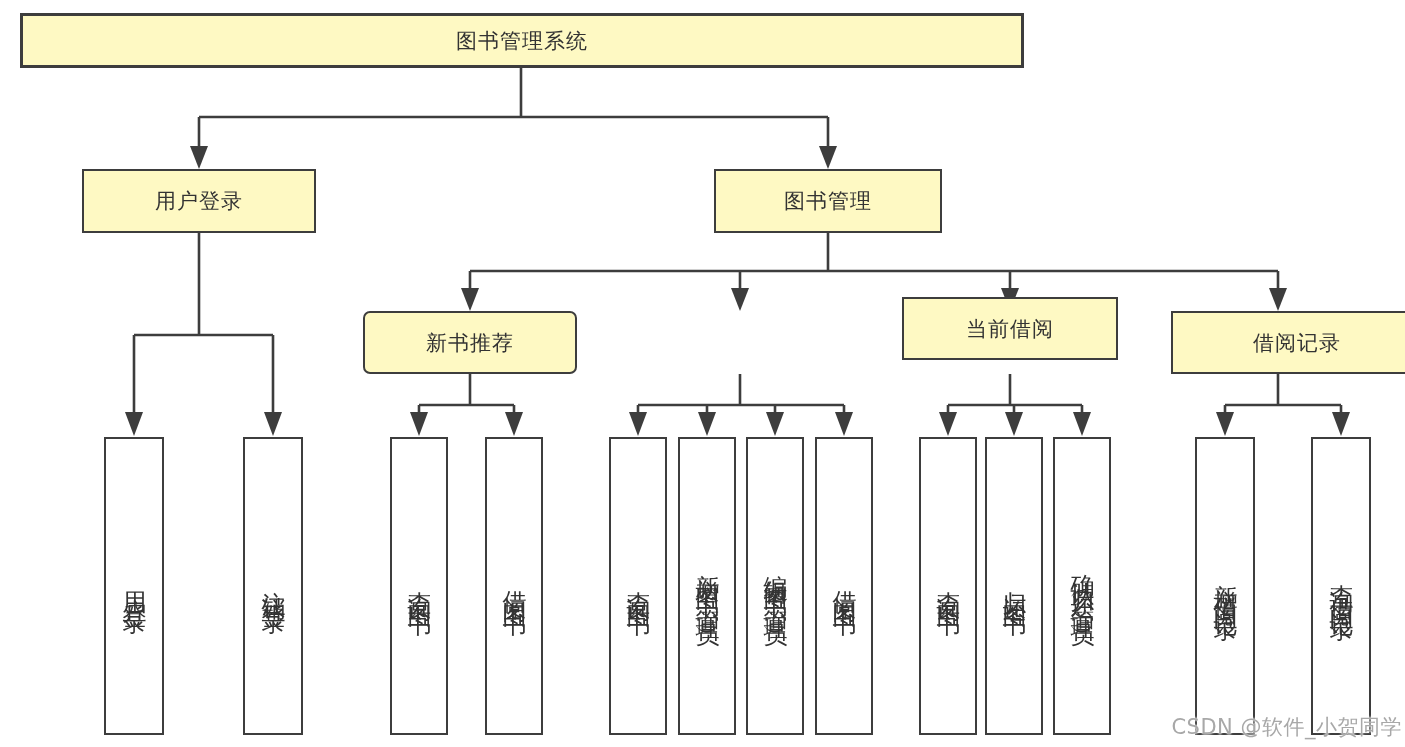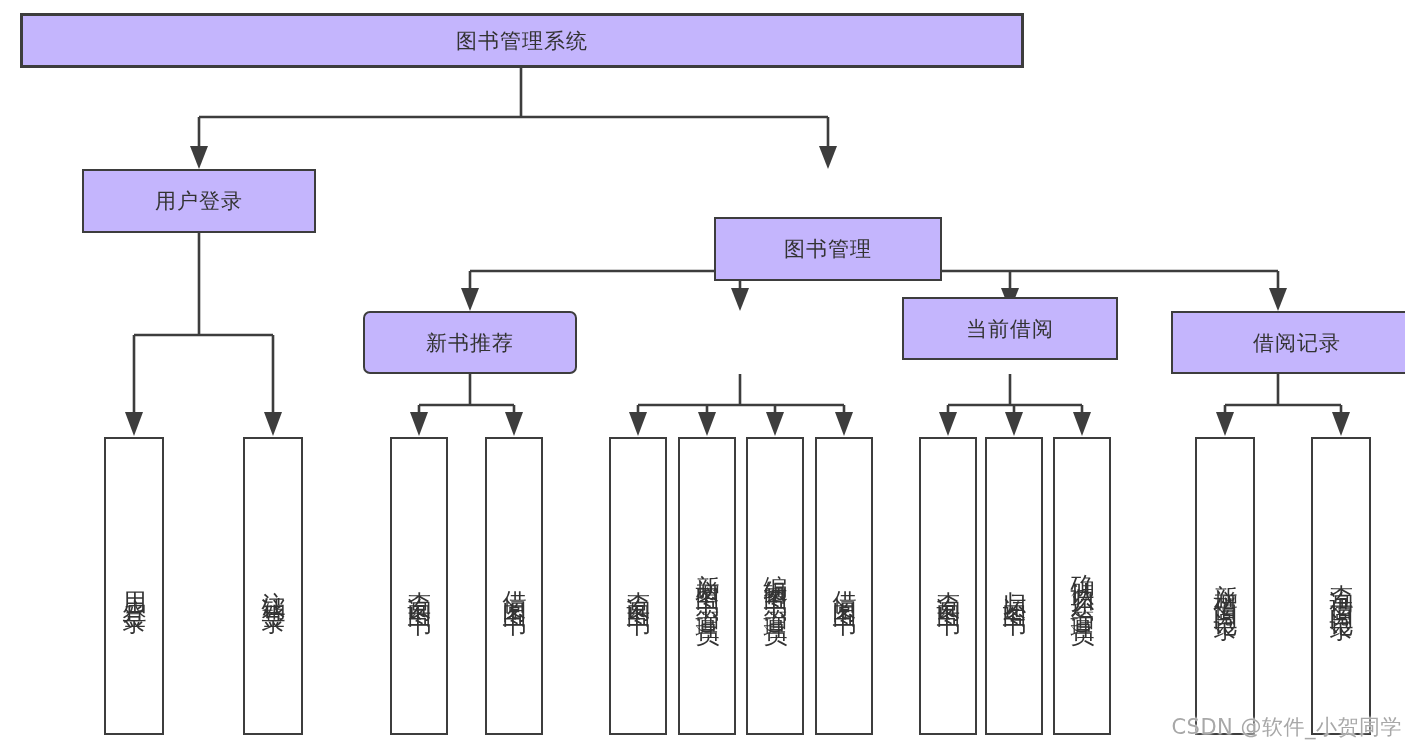--- a/index.html
+++ b/index.html
@@ -14,21 +14,21 @@
   .wires {
     position: absolute;
     left: 0; top: 0;
     width: 1405px; height: 747px;
     pointer-events: none;
   }
   .node {
     position: absolute;
     box-sizing: border-box;
     border: 2.5px solid #3d3d3d;
-    background: #c4b5fd;
+    background: #fef9c3;
     display: flex;
     align-items: center;
     justify-content: center;
     color: #333333;
     font-size: 21px;
     letter-spacing: 1px;
     z-index: 2;
   }
   .node.root { border-width: 3px; }
   .leaf {
@@ -101,21 +101,21 @@
     </g>
   </svg>
 
   <div class="node root" style="left:20px; top:13px; width:1004px; height:55px;">
     <span>图书管理系统</span>
   </div>
 
   <div class="node" style="left:82px; top:169px; width:234px; height:64px;">
     <span>用户登录</span>
   </div>
-  <div class="node" style="left:714px; top:169px; width:228px; height:64px;margin-top:48px;">
+  <div class="node" style="left:714px; top:169px; width:228px; height:64px;">
     <span>图书管理</span>
   </div>
 
   <div class="node" style="left:363px; top:311px; width:214px; height:63px;border-radius:7px;">
     <span>新书推荐</span>
   </div>
   <div class="node" style="left:902px; top:297px; width:216px; height:63px;">
     <span>当前借阅</span>
   </div>
   <div class="node" style="left:1171px; top:311px; width:252px; height:63px;">

